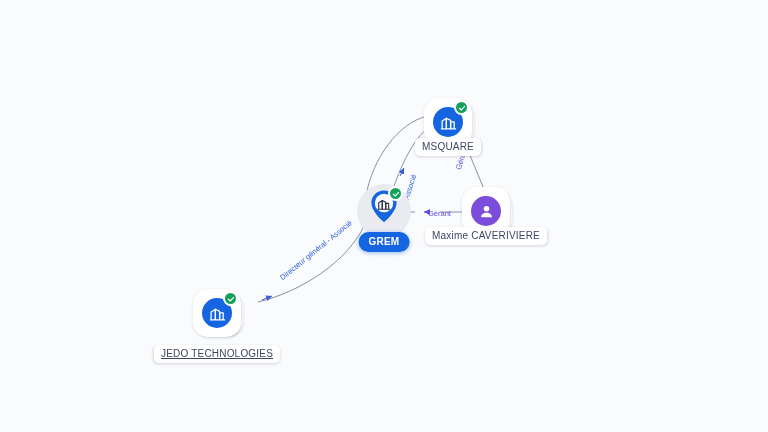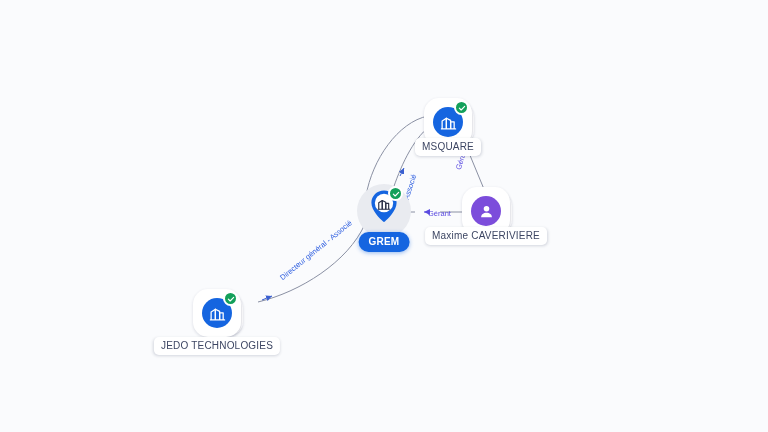--- a/index.html
+++ b/index.html
@@ -241,21 +241,21 @@
             <path d="M2 21h20" stroke="#ffffff" stroke-width="1.8" stroke-linecap="round"></path>
           </svg>
         </div>
         <div class="verified-badge">
           <svg width="8" height="8" viewBox="0 0 24 24" fill="none">
             <path d="M4 12.5l5.5 5.5L20 7" stroke="#ffffff" stroke-width="3.4" stroke-linecap="round" stroke-linejoin="round"></path>
           </svg>
         </div>
       </div>
     </div>
-    <div class="node-label" style="left:0px; top:24px;">JEDO TECHNOLOGIES</div>
+    <div class="node-label" style="left:0px; top:32px;text-decoration:underline;">JEDO TECHNOLOGIES</div>
   </div>
 
   <div class="node" style="left:384px; top:212px;">
     <div class="node-pin">
       <div class="pin-halo"></div>
       <svg class="pin-shape" viewBox="0 0 36 36">
         <path d="M18 2.5c-7 0-12.6 5.5-12.6 12.3 0 8 9.1 16.5 11.7 18.7a1.4 1.4 0 0 0 1.8 0c2.6-2.2 11.7-10.7 11.7-18.7C30.6 8 25 2.5 18 2.5z" fill="#1565e0"></path>
         <circle cx="18" cy="15" r="9.2" fill="#ffffff"></circle>
       </svg>
       <svg style="position:absolute; left:20px; top:13px;" width="14" height="14" viewBox="0 0 24 24" fill="none">

